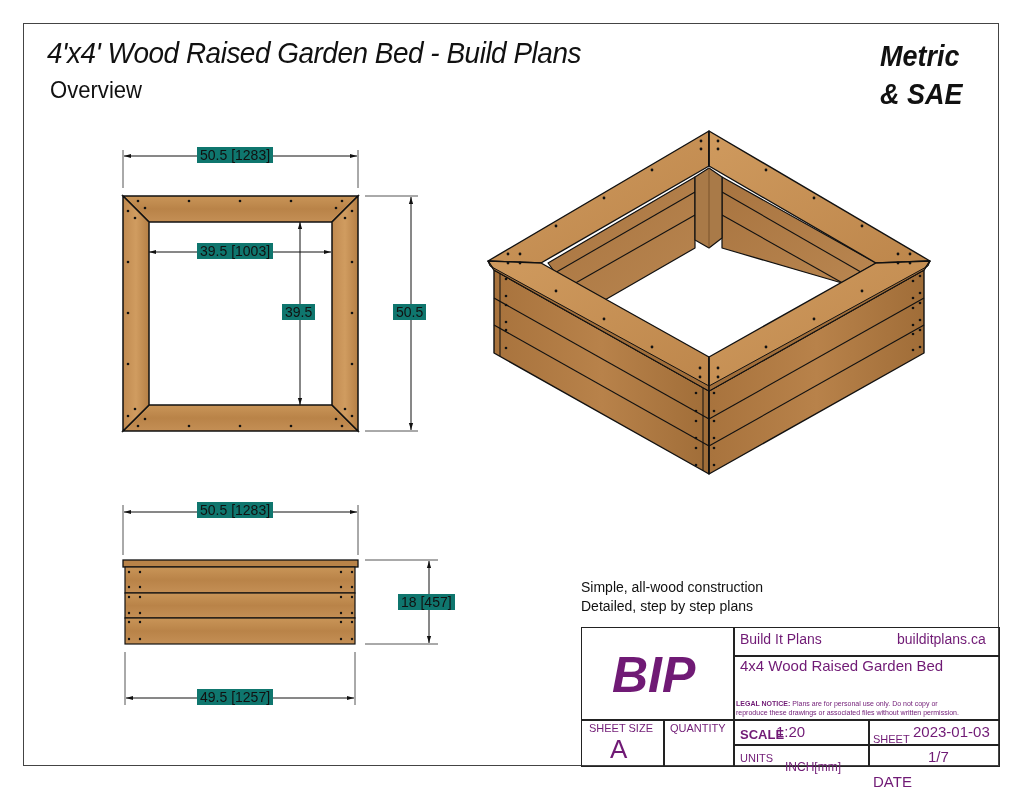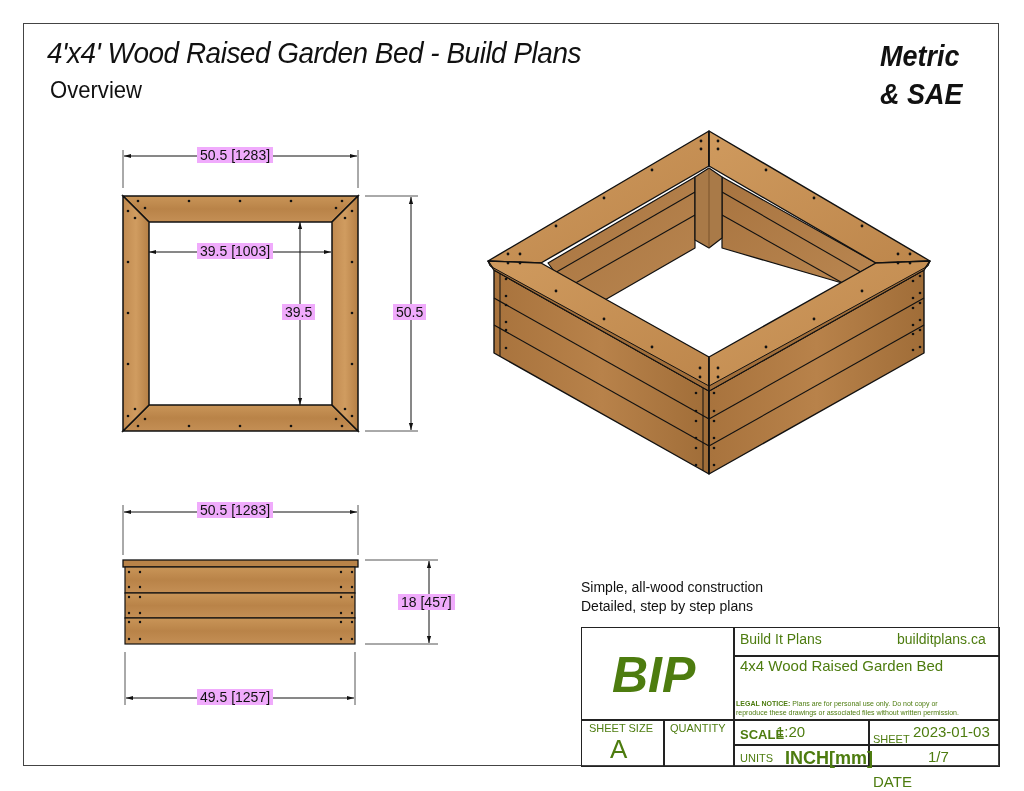--- a/index.html
+++ b/index.html
@@ -3,27 +3,27 @@
 <meta charset="utf-8">
 <style>
   html, body { margin:0; padding:0; background:#ffffff; }
   body { width:1024px; height:791px; position:relative; overflow:hidden; font-family:"Liberation Sans", sans-serif; color:#111; }
   .sheet-border { position:absolute; left:23px; top:23px; width:976px; height:743px; border:1.5px solid #444; box-sizing:border-box; }
   .abs { position:absolute; white-space:nowrap; }
   .title { left:47px; top:36px; font-size:30px; font-style:italic; letter-spacing:-0.5px; transform:scaleX(0.93); transform-origin:left top; }
   .subtitle { left:50px; top:76px; font-size:24px; transform:scaleX(0.92); transform-origin:left top; }
   .units1 { left:880px; top:40px; font-size:29px; font-weight:bold; font-style:italic; transform:scaleX(0.93); transform-origin:left top; }
   .units2 { left:880px; top:78px; font-size:29px; font-weight:bold; font-style:italic; transform:scaleX(0.93); transform-origin:left top; }
-  .dim { font-size:14px; color:#111; background:#f0abfc; padding:0 3px; }
+  .dim { font-size:14px; color:#111; background:#0f766e; padding:0 3px; }
   .feature { left:581px; font-size:14px; }
   svg.draw { position:absolute; left:0; top:0; }
   
   .tb { position:absolute; left:581px; top:627px; width:419px; height:140px; border:1.5px solid #222; box-sizing:border-box; }
   .tb-line { position:absolute; background:#222; }
-  .tb-text { position:absolute; white-space:nowrap; color:#4d7c0f; }
+  .tb-text { position:absolute; white-space:nowrap; color:#701a75; }
 </style>
 </head>
 <body>
 
 <div class="sheet-border"></div>
 
 <div class="abs title">4'x4' Wood Raised Garden Bed - Build Plans</div>
 <div class="abs subtitle">Overview</div>
 <div class="abs units1">Metric</div>
 <div class="abs units2">&amp; SAE</div>
@@ -280,16 +280,16 @@
     <b>LEGAL NOTICE:</b>
     <span>Plans are for personal use only. Do not copy or</span><br>
     <span>reproduce these drawings or associated files without written permission.</span>
   </div>
 
   <div class="tb-text" style="left:158px; top:99px; font-size:13px;font-weight:bold;">SCALE</div>
   <div class="tb-text" style="left:194px; top:95px; font-size:15px;">1:20</div>
   <div class="tb-text" style="left:291px; top:99px; font-size:15px;margin-top:46px;">DATE</div>
   <div class="tb-text" style="left:331px; top:95px; font-size:15px;">2023-01-03</div>
   <div class="tb-text" style="left:158px; top:124px; font-size:11px;">UNITS</div>
-  <div class="tb-text" style="left:203px; top:120px; font-size:18px;font-weight:bold;">INCH[mm]</div>
+  <div class="tb-text" style="left:203px; top:132px; font-size:12px;">INCH[mm]</div>
   <div class="tb-text" style="left:291px; top:105px; font-size:11px;">SHEET</div>
   <div class="tb-text" style="left:346px; top:120px; font-size:15px;">1/7</div>
 </div>
 
 </body></html>

